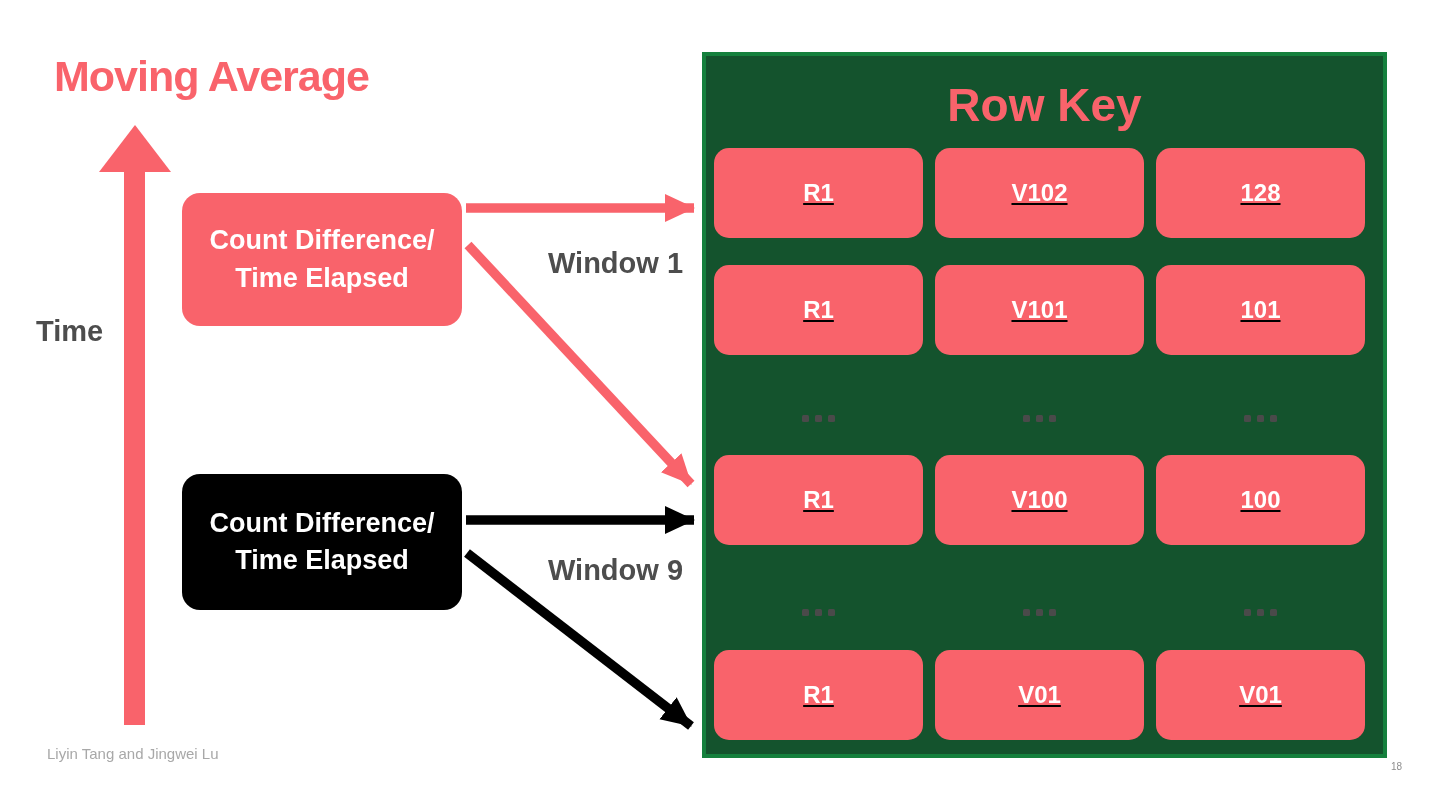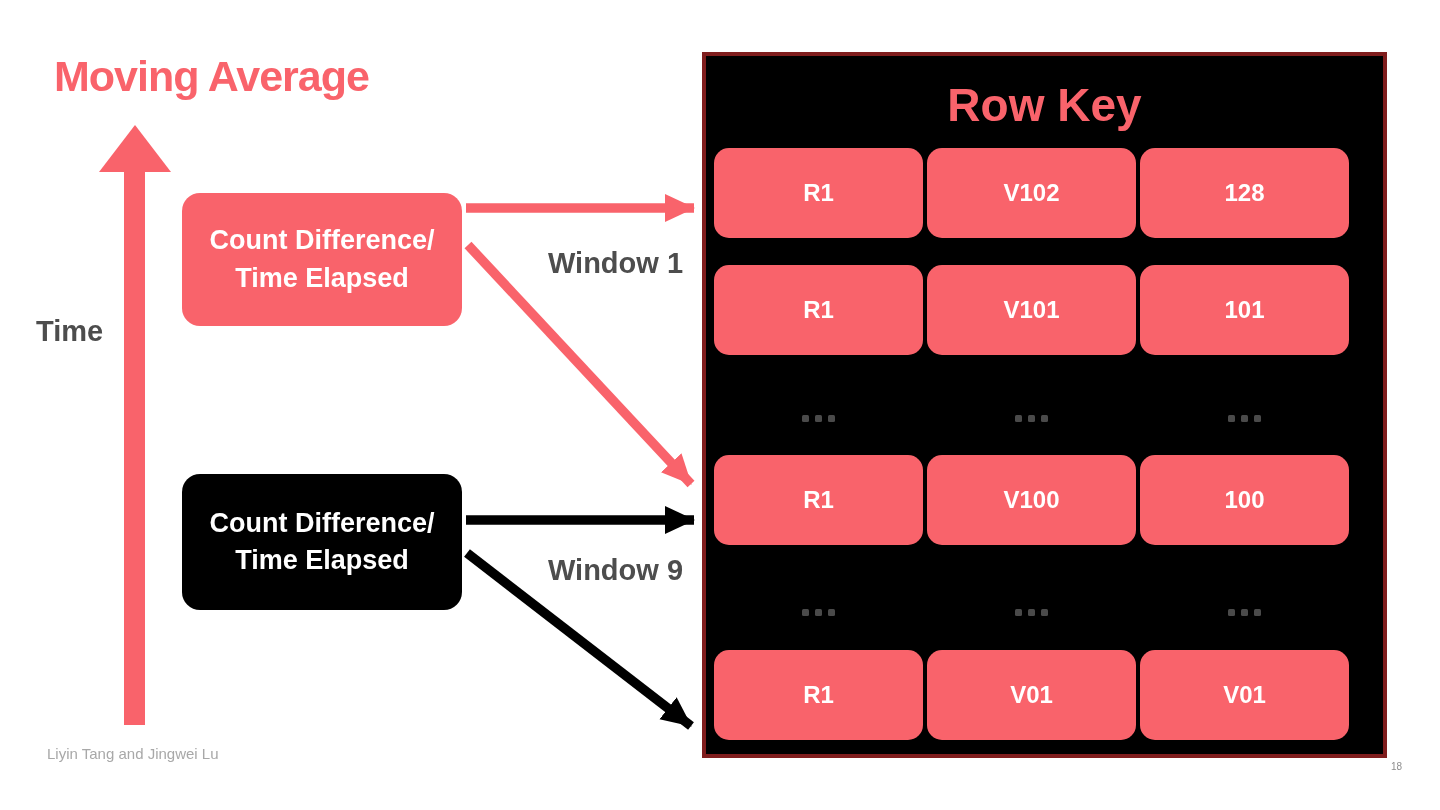--- a/index.html
+++ b/index.html
@@ -71,39 +71,40 @@
   }
   .window-label.w1 { top: 249px; }
   .window-label.w2 { top: 556px; }
 
   .panel {
     position: absolute;
     left: 702px;
     top: 52px;
     width: 685px;
     height: 706px;
-    border: 4px solid #7f1d1d;
+    border: 4px solid #15803d;
     box-sizing: border-box;
-    background: #000000;
+    background: #14532d;
   }
   .panel-title {
     position: absolute;
     left: 0; right: 0;
     top: 24px;
     text-align: center;
     font-size: 46px;
     font-weight: bold;
     color: #F9636B;
     line-height: 1.1;
   }
   .rk-row {
     position: absolute;
     left: 8px;
     display: flex;
-    gap: 4px;
+    gap: 12px;
+    text-decoration: underline;
   }
   .rk-row.r1 { top: 92px; }
   .rk-row.r2 { top: 209px; }
   .rk-row.r3 { top: 399px; }
   .rk-row.r4 { top: 594px; }
   .cell {
     width: 209px;
     height: 90px;
     background: #F9636B;
     border-radius: 15px;

